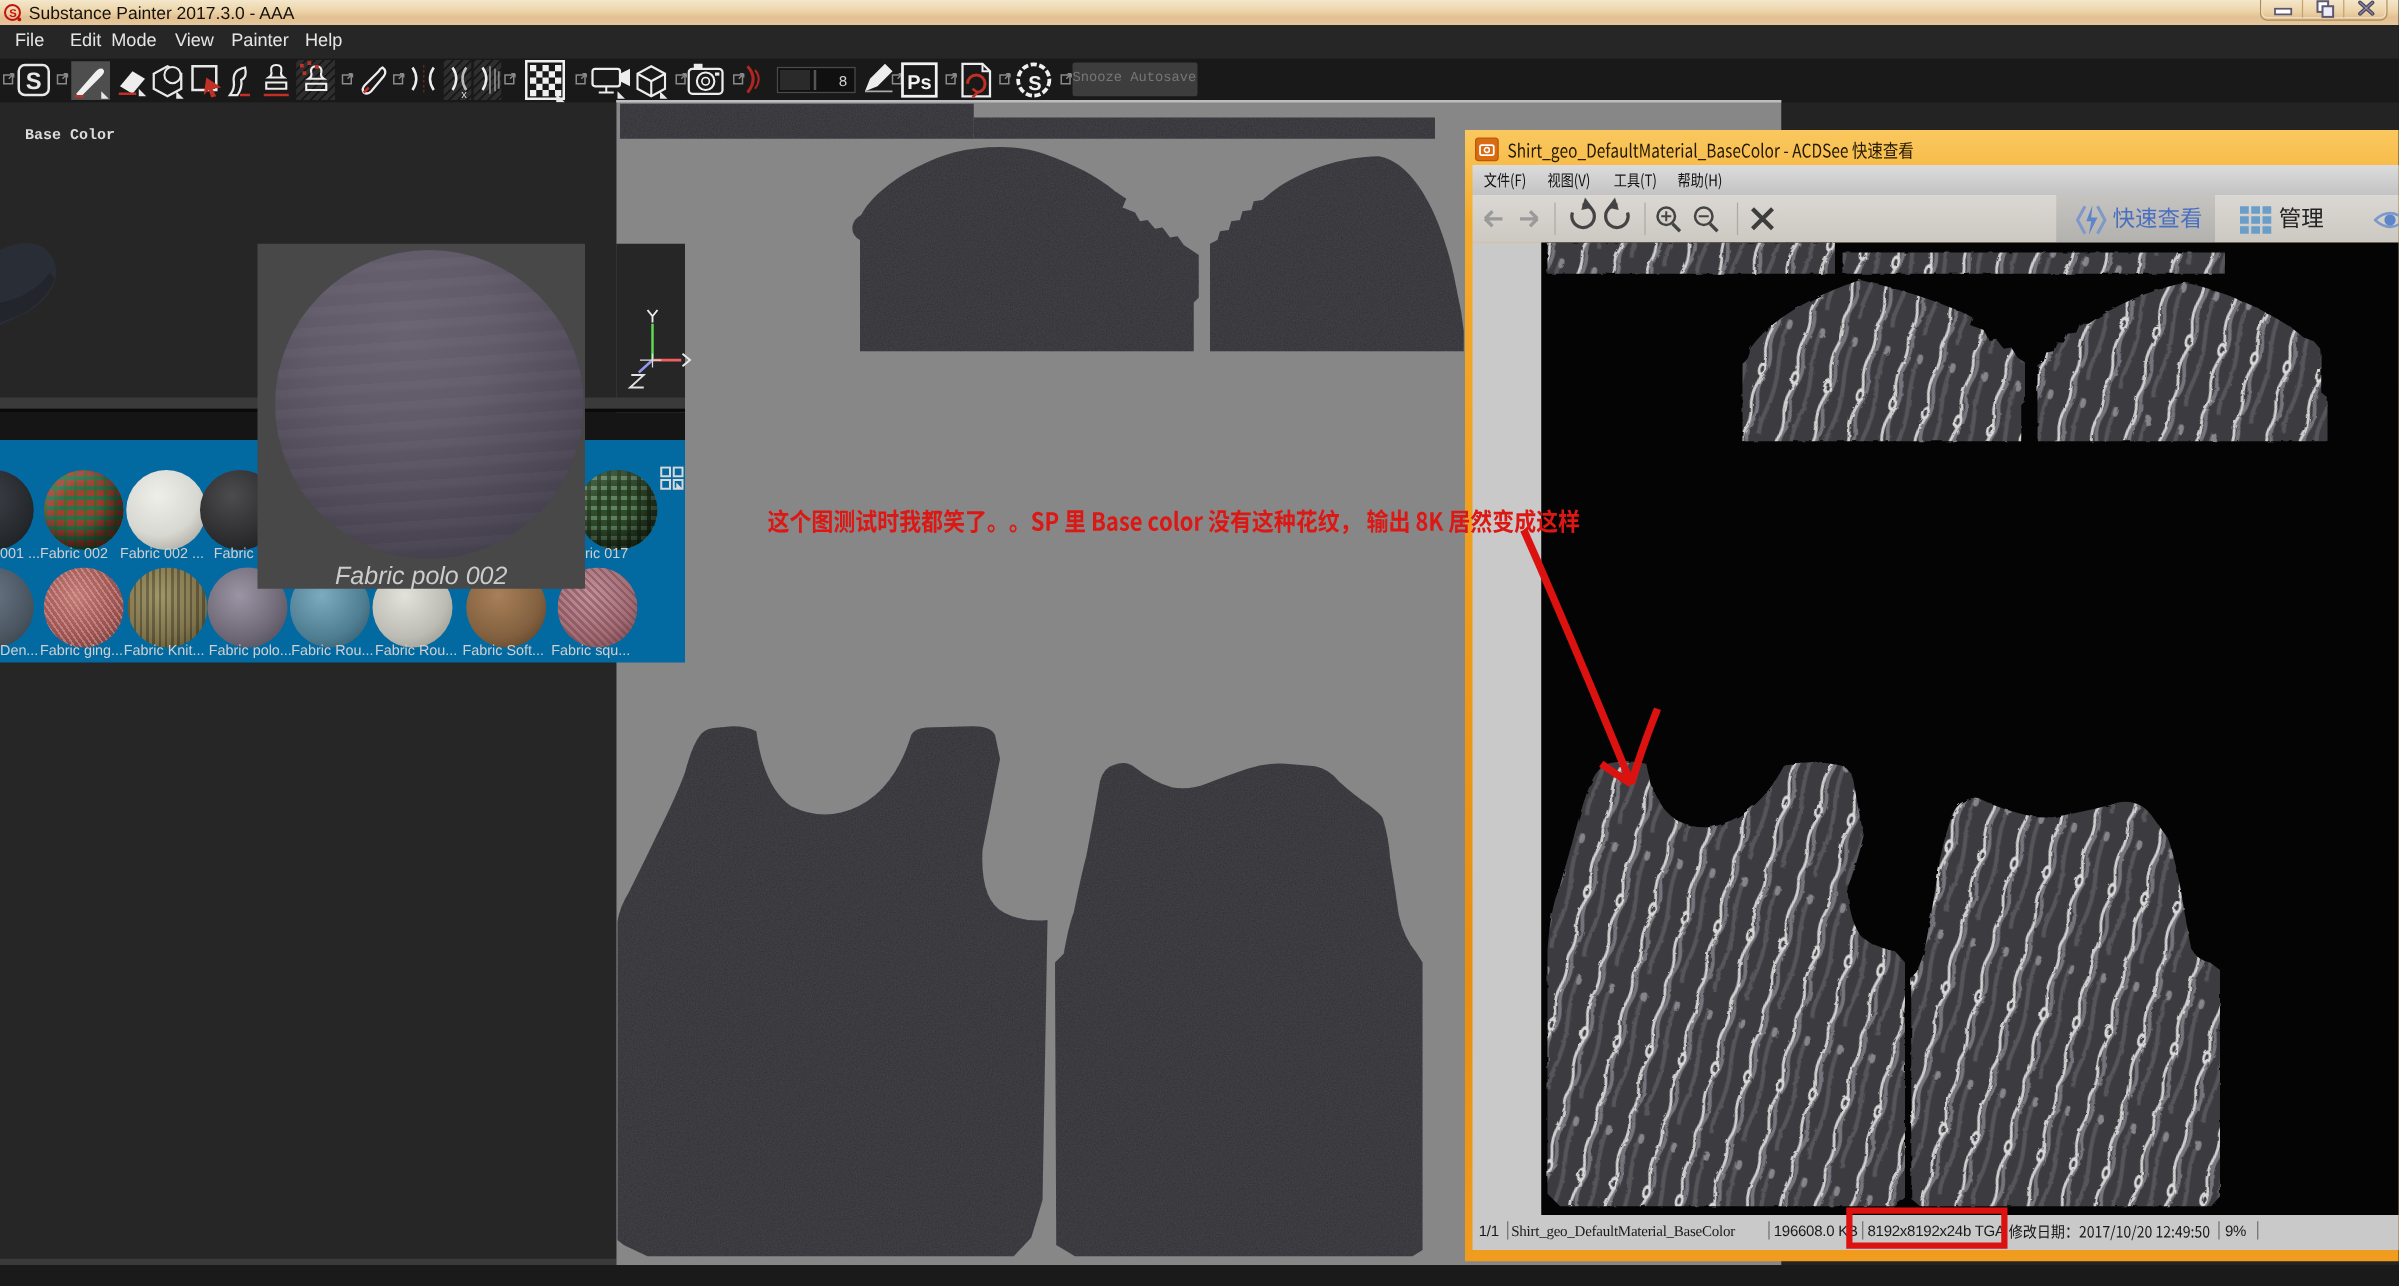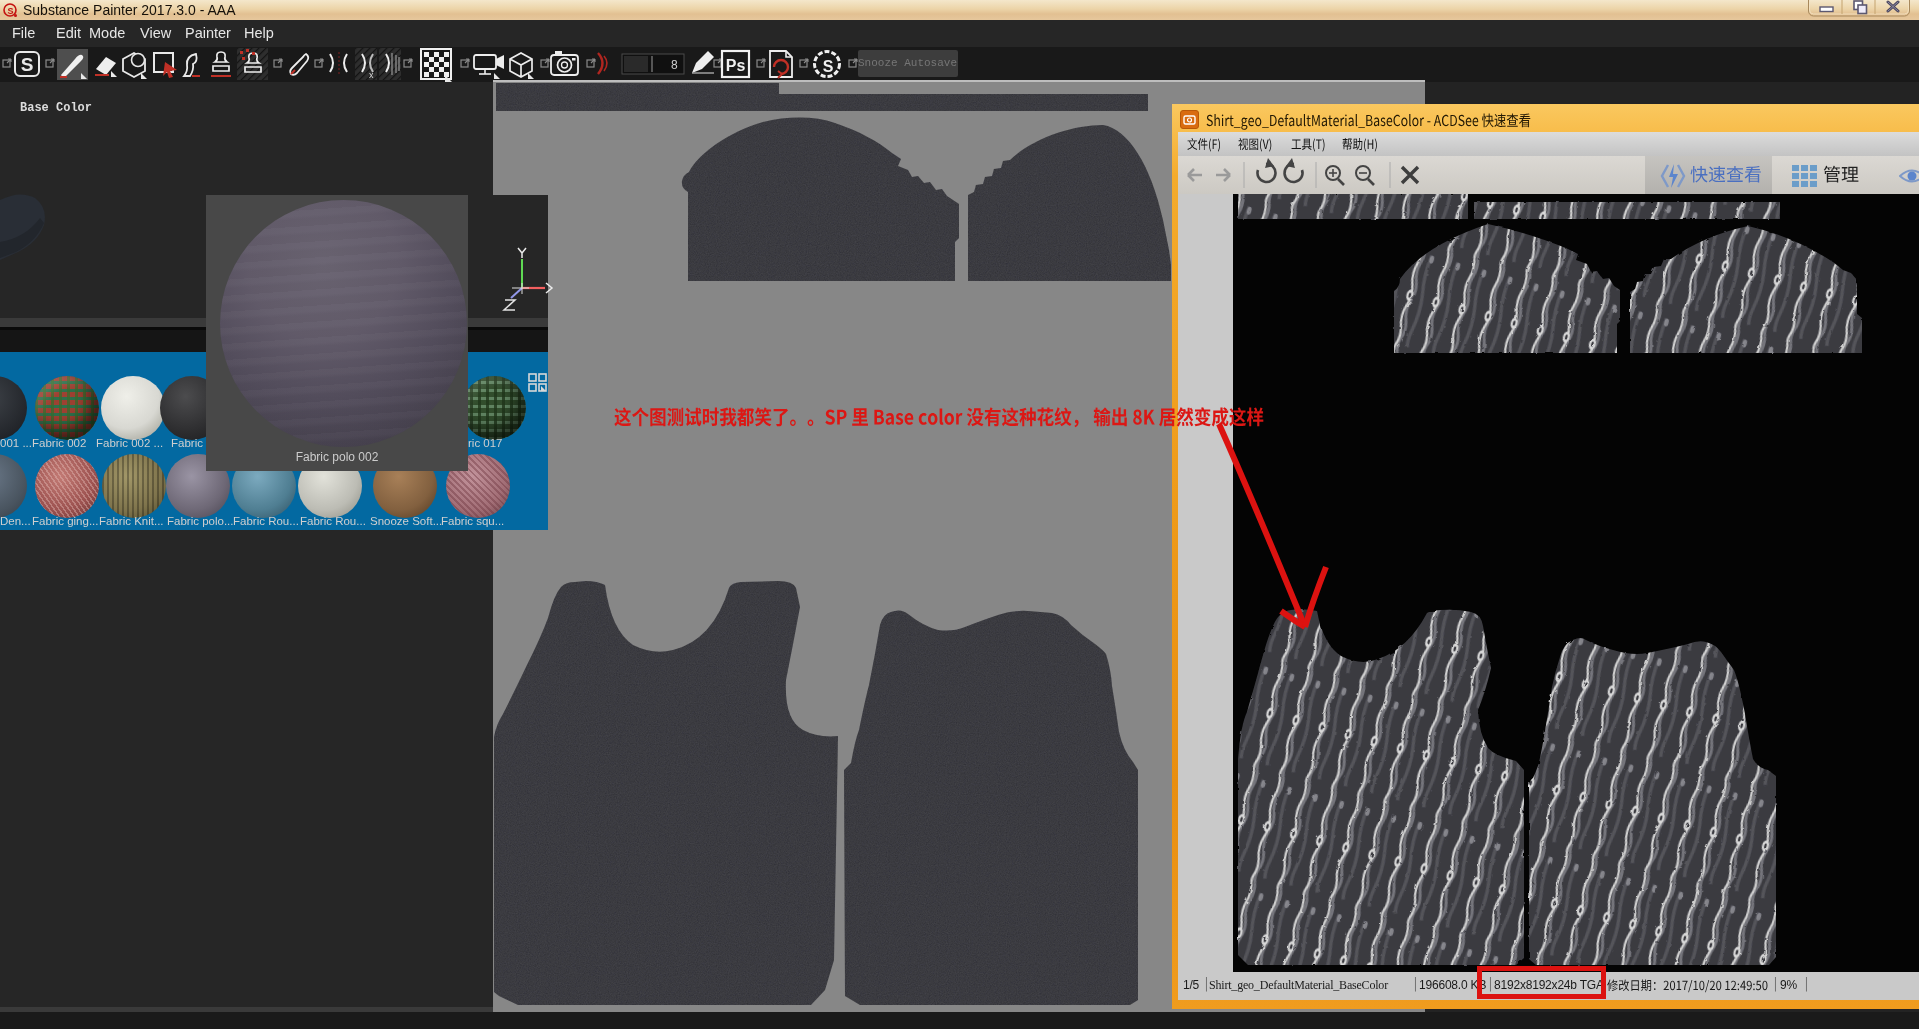--- a/index.html
+++ b/index.html
@@ -264,40 +264,40 @@
 <div class="abs" style="left:232px;top:102px;width:64px;height:64px;border-radius:50%;background:radial-gradient(circle at 40% 35%,#7caabf,#4f7e92 60%,#2c4c5c);"></div>
 <div class="abs" style="left:298px;top:102px;width:64px;height:64px;border-radius:50%;background:radial-gradient(circle at 40% 35%,#e2e2da,#bcbcb4 60%,#88887e);"></div>
 <div class="abs" style="left:373px;top:102px;width:64px;height:64px;border-radius:50%;background:radial-gradient(circle at 40% 35%,#a88058,#82603f 60%,#4e351d);"></div>
 <div class="abs" style="left:446px;top:102px;width:64px;height:64px;border-radius:50%;background:repeating-linear-gradient(45deg,rgba(105,48,58,.38) 0 2px,rgba(0,0,0,0) 2px 4.5px),radial-gradient(circle at 40% 35%,#c2939b,#a26e76 60%,#6a4248);"></div>
 <span class="abs" style="left:0px;top:163px;">Den...</span>
 <span class="abs" style="left:32px;top:163px;">Fabric ging...</span>
 <span class="abs" style="left:99px;top:163px;">Fabric Knit...</span>
 <span class="abs" style="left:167px;top:163px;">Fabric polo...</span>
 <span class="abs" style="left:233px;top:163px;">Fabric Rou...</span>
 <span class="abs" style="left:300px;top:163px;">Fabric Rou...</span>
-<span class="abs" style="left:370px;top:163px;">Snooze Soft...</span>
+<span class="abs" style="left:370px;top:163px;">Fabric Soft...</span>
 <span class="abs" style="left:441px;top:163px;">Fabric squ...</span>
 
 <svg width="20" height="20" viewBox="0 0 20 20" style="position:absolute;left:528px;top:21px;">
       <g fill="none" stroke="#d8d8d8" stroke-width="1.6">
         <rect x="1" y="1" width="7" height="7"></rect>
         <rect x="11" y="1" width="7" height="7"></rect>
         <rect x="1" y="11" width="7" height="7"></rect>
         <rect x="11" y="11" width="7" height="7"></rect>
       </g>
       <path d="M13,13 L18,18 L13,18 Z" fill="#d8d8d8"></path>
     </svg>
 </div>
 
 <div class="abs" style="left:0;top:1007px;width:493px;height:5px;background:#3a3a3a;"></div>
 <div class="abs" style="left:0;top:1012px;width:1919px;height:17px;background:#1a1a1a;"></div>
 
 <div class="abs" style="left:206px;top:195px;width:262px;height:276px;background:#484848;">
 <div class="abs" style="left:14px;top:5px;width:247px;height:247px;border-radius:50%;background:repeating-linear-gradient(176deg,rgba(255,255,255,0.016) 0 5px,rgba(0,0,0,0.022) 9px 16px),radial-gradient(circle at 42% 26%,#6a6472 0%,#635c6b 32%,#544e5d 58%,#47424f 80%,#3d3945 100%);"></div>
-<div class="abs" style="left:0;top:255px;width:262px;text-align:center;font-size:12px;color:#cccccc;">Fabric polo 002</div>
+<div class="abs" style="left:0;top:255px;width:262px;text-align:center;font-size:20px;color:#cccccc;font-style:italic;">Fabric polo 002</div>
 </div>
 
 <div class="abs" style="left:1172px;top:104px;width:747px;height:905px;background:linear-gradient(180deg,#fac85f 0%,#f4ab2c 8%,#ee9a19 45%,#e88e10 75%,#f09c1e 100%);" id="acdsee">
 
 <div class="abs" style="left:6px;top:4px;width:741px;height:24px;">
 <div class="abs" style="left:2px;top:2px;width:17px;height:17px;background:#d96c10;border-radius:3px;border:1px solid #b85808;">
 <svg width="17" height="17" viewBox="0 0 17 17">
           <rect x="3" y="5" width="11" height="8" rx="1.5" fill="none" stroke="#fff" stroke-width="1.4"></rect>
           <circle cx="8.5" cy="9" r="2" fill="none" stroke="#fff" stroke-width="1.2"></circle>
         </svg>
@@ -405,21 +405,21 @@
 <path d="M161,159 L161,97 Q167,93 167,85 Q190,52 255,30 Q300,40 335,55 L345,60 L343,66 L354,70 L358,78 L364,77 L370,85 L376,84 L381,92 L387,96 L387,127 L384,130 L384,159 Z"></path>
 <path d="M397,159 L397,98 L402,95 L404,88 L410,87 L412,80 L418,80 L421,73 L428,72 L431,65 L438,65 Q470,42 515,32 Q560,42 600,68 L610,76 L618,79 L624,86 L624,120 L629,124 L629,159 Z"></path>
 <path d="M5,761 L5,565 Q8,530 14,518 Q22,490 27,472 Q34,445 40,432 Q46,417 58,416 Q70,414 84,417 Q90,450 108,462 Q128,472 145,465 Q175,455 194,419 L198,417 Q220,414 238,418 Q248,420 250,432 Q253,450 258,474 Q252,500 245,516 Q246,540 255,554 Q262,562 283,567 L291,576 L291,764 L283,771 L15,771 Z"></path>
 <path d="M303,771 L296,765 L296,590 Q298,585 300,584 Q304,575 306,569 Q310,550 313,531 Q316,512 319,493 Q322,478 327,463 Q330,450 340,446 Q348,442 353,446 Q365,452 380,456 Q400,462 414,459 Q440,454 455,450 Q465,446 473,448 Q482,450 488,458 Q495,468 501,476 Q506,488 512,520 Q516,545 520,565 Q525,574 535,576 L543,582 L543,763 L536,771 Z"></path>
 </g>
 </svg>
 </div>
 </div>
 
 <div class="abs" style="left:6px;top:868px;width:741px;height:28px;background:#c9c9c9;font-size:12px;color:#1a1a1a;letter-spacing:-0.2px;white-space:nowrap;overflow:hidden;">
-<span class="abs" style="left:5px;top:6px;">1/5</span>
+<span class="abs" style="left:5px;top:6px;">1/1</span>
 <span class="abs" style="left:25px;top:5px;color:#666;">│</span>
 <span class="abs" style="left:31px;top:6px;font-family:Liberation Serif, serif;">Shirt_geo_DefaultMaterial_BaseColor</span>
 <span class="abs" style="left:234px;top:5px;color:#666;">│</span>
 <span class="abs" style="left:241px;top:6px;">196608.0 KB</span>
 <span class="abs" style="left:309px;top:5px;color:#666;">│</span>
 <span class="abs" style="left:316px;top:6px;">8192x8192x24b TGA</span>
 <span class="abs" style="left:423px;top:5px;color:#666;">│</span>
 <svg class="abs" style="left:429px;top:0;overflow:visible" width="170" height="28">
         <g transform="translate(0,18) scale(0.8986,1)">
           <path d="M8.7 -4.8C8.1 -4.2 6.8 -3.6 5.7 -3.2C5.9 -3.1 6.1 -2.9 6.2 -2.7C7.4 -3.1 8.7 -3.7 9.4 -4.5ZM9.9 -3.6C9.1 -2.7 7.4 -2 5.8 -1.6C6 -1.5 6.2 -1.2 6.3 -1C8 -1.5 9.7 -2.2 10.6 -3.3ZM11.1 -2.2C10 -1 7.7 -0.2 5.2 0.2C5.4 0.4 5.6 0.7 5.7 1C8.3 0.5 10.7 -0.4 11.9 -1.9ZM3.8 -7V-1H4.6V-7ZM6.9 -8.3H10.4C10 -7.7 9.4 -7.1 8.7 -6.6C7.9 -7.1 7.3 -7.7 6.9 -8.3ZM7.1 -10.5C6.5 -9.2 5.6 -7.9 4.6 -7C4.8 -6.9 5.2 -6.6 5.4 -6.5C5.7 -6.8 6.1 -7.2 6.5 -7.7C6.8 -7.2 7.3 -6.7 7.9 -6.2C6.9 -5.7 5.8 -5.3 4.6 -5.1C4.8 -4.9 5 -4.6 5.1 -4.4C6.3 -4.6 7.6 -5.1 8.6 -5.7C9.5 -5.2 10.5 -4.7 11.6 -4.5C11.7 -4.7 12 -5 12.2 -5.2C11.1 -5.4 10.2 -5.7 9.4 -6.2C10.3 -6.9 11.1 -7.8 11.6 -8.9L11.1 -9.2L10.9 -9.1H7.4C7.6 -9.5 7.8 -9.9 7.9 -10.3ZM2.9 -10.4C2.3 -8.5 1.3 -6.6 0.2 -5.3C0.4 -5.1 0.7 -4.6 0.7 -4.4C1.2 -4.9 1.5 -5.4 1.9 -6V1H2.8V-7.7C3.2 -8.5 3.5 -9.3 3.8 -10.2Z M20 -7.3H22.6C22.3 -5.7 21.9 -4.3 21.3 -3.1C20.7 -4.3 20.3 -5.7 20 -7.2ZM13.4 -9.6V-8.7H17V-6.1H13.6V-1.3C13.6 -0.8 13.4 -0.7 13.2 -0.6C13.4 -0.3 13.5 0.1 13.6 0.4C13.9 0.2 14.3 -0.1 18 -1.5C17.9 -1.7 17.9 -2.1 17.9 -2.4L14.6 -1.2V-5.1H17.9L17.8 -5.1C18 -4.9 18.4 -4.5 18.5 -4.4C18.9 -4.8 19.1 -5.3 19.4 -5.9C19.8 -4.5 20.2 -3.3 20.8 -2.3C20 -1.2 19 -0.4 17.7 0.2C17.9 0.4 18.2 0.8 18.3 1.1C19.5 0.4 20.5 -0.4 21.3 -1.4C22 -0.4 22.9 0.4 23.9 0.9C24.1 0.7 24.4 0.3 24.6 0.2C23.5 -0.4 22.6 -1.2 21.9 -2.2C22.7 -3.6 23.2 -5.2 23.6 -7.3H24.4V-8.2H20.3C20.5 -8.9 20.7 -9.6 20.9 -10.3L19.9 -10.5C19.6 -8.5 18.9 -6.5 17.9 -5.2V-9.6Z M28.2 -4.4H34.4V-0.9H28.2ZM28.2 -5.3V-8.7H34.4V-5.3ZM27.2 -9.7V0.9H28.2V0.1H34.4V0.8H35.4V-9.7Z M39.7 -1.8C39.4 -1 38.7 -0.1 38 0.5C38.2 0.6 38.6 0.9 38.8 1C39.4 0.4 40.2 -0.6 40.6 -1.5ZM41.5 -1.4C42 -0.8 42.6 0 42.8 0.5L43.6 0.1C43.3 -0.4 42.7 -1.2 42.2 -1.8ZM48.2 -9V-7H45.6V-9ZM44.8 -9.9V-5.3C44.8 -3.5 44.6 -1.2 43.6 0.5C43.8 0.6 44.2 0.9 44.4 1.1C45.1 -0.1 45.4 -1.7 45.5 -3.2H48.2V-0.2C48.2 -0 48.1 0 47.9 0.1C47.8 0.1 47.1 0.1 46.5 0C46.6 0.3 46.7 0.7 46.8 1C47.7 1 48.3 0.9 48.6 0.8C49 0.6 49.1 0.3 49.1 -0.2V-9.9ZM48.2 -6.2V-4.1H45.6C45.6 -4.5 45.6 -5 45.6 -5.3V-6.2ZM42.3 -10.4V-8.8H40.1V-10.4H39.2V-8.8H38.1V-8H39.2V-2.9H38V-2.1H44.1V-2.9H43.2V-8H44.1V-8.8H43.2V-10.4ZM40.1 -8H42.3V-6.9H40.1ZM40.1 -6.1H42.3V-4.9H40.1ZM40.1 -4.2H42.3V-2.9H40.1Z M53.1 -6.1C53.6 -6.1 54.1 -6.4 54.1 -7C54.1 -7.6 53.6 -8 53.1 -8C52.6 -8 52.2 -7.6 52.2 -7C52.2 -6.4 52.6 -6.1 53.1 -6.1ZM53.1 0.1C53.6 0.1 54.1 -0.3 54.1 -0.9C54.1 -1.5 53.6 -1.8 53.1 -1.8C52.6 -1.8 52.2 -1.5 52.2 -0.9C52.2 -0.3 52.6 0.1 53.1 0.1Z M63 0H68.8V-1H66.3C65.8 -1 65.2 -0.9 64.8 -0.9C66.9 -2.9 68.4 -4.8 68.4 -6.6C68.4 -8.3 67.3 -9.3 65.7 -9.3C64.5 -9.3 63.7 -8.8 63 -8L63.7 -7.3C64.2 -8 64.8 -8.4 65.6 -8.4C66.7 -8.4 67.2 -7.6 67.2 -6.6C67.2 -5 65.9 -3.2 63 -0.7Z M72.9 0.2C74.7 0.2 75.8 -1.4 75.8 -4.6C75.8 -7.8 74.7 -9.3 72.9 -9.3C71.2 -9.3 70.1 -7.8 70.1 -4.6C70.1 -1.4 71.2 0.2 72.9 0.2ZM72.9 -0.8C71.9 -0.8 71.2 -1.9 71.2 -4.6C71.2 -7.3 71.9 -8.4 72.9 -8.4C74 -8.4 74.7 -7.3 74.7 -4.6C74.7 -1.9 74 -0.8 72.9 -0.8Z M77.5 0H82.5V-1H80.7V-9.2H79.8C79.3 -8.9 78.7 -8.7 77.9 -8.5V-7.8H79.5V-1H77.5Z M85.8 0H87C87.1 -3.6 87.5 -5.7 89.7 -8.5V-9.2H83.9V-8.2H88.4C86.6 -5.7 86 -3.5 85.8 0Z M90.4 2.2H91.2L95 -9.9H94.1Z M96.2 0H101.3V-1H99.4V-9.2H98.6C98.1 -8.9 97.5 -8.7 96.7 -8.5V-7.8H98.3V-1H96.2Z M105.6 0.2C107.3 0.2 108.4 -1.4 108.4 -4.6C108.4 -7.8 107.3 -9.3 105.6 -9.3C103.8 -9.3 102.7 -7.8 102.7 -4.6C102.7 -1.4 103.8 0.2 105.6 0.2ZM105.6 -0.8C104.5 -0.8 103.8 -1.9 103.8 -4.6C103.8 -7.3 104.5 -8.4 105.6 -8.4C106.6 -8.4 107.3 -7.3 107.3 -4.6C107.3 -1.9 106.6 -0.8 105.6 -0.8Z M109.2 2.2H110L113.7 -9.9H112.9Z M114.5 0H120.2V-1H117.7C117.2 -1 116.7 -0.9 116.2 -0.9C118.4 -2.9 119.8 -4.8 119.8 -6.6C119.8 -8.3 118.8 -9.3 117.1 -9.3C116 -9.3 115.2 -8.8 114.4 -8L115.1 -7.3C115.6 -8 116.2 -8.4 117 -8.4C118.1 -8.4 118.7 -7.6 118.7 -6.6C118.7 -5 117.4 -3.2 114.5 -0.7Z M124.3 0.2C126.1 0.2 127.2 -1.4 127.2 -4.6C127.2 -7.8 126.1 -9.3 124.3 -9.3C122.6 -9.3 121.5 -7.8 121.5 -4.6C121.5 -1.4 122.6 0.2 124.3 0.2ZM124.3 -0.8C123.3 -0.8 122.6 -1.9 122.6 -4.6C122.6 -7.3 123.3 -8.4 124.3 -8.4C125.4 -8.4 126.1 -7.3 126.1 -4.6C126.1 -1.9 125.4 -0.8 124.3 -0.8Z M131.7 0H136.7V-1H134.9V-9.2H134C133.5 -8.9 132.9 -8.7 132.1 -8.5V-7.8H133.8V-1H131.7Z M138.1 0H143.9V-1H141.3C140.9 -1 140.3 -0.9 139.8 -0.9C142 -2.9 143.4 -4.8 143.4 -6.6C143.4 -8.3 142.4 -9.3 140.7 -9.3C139.6 -9.3 138.8 -8.8 138 -8L138.7 -7.3C139.2 -8 139.9 -8.4 140.6 -8.4C141.7 -8.4 142.3 -7.6 142.3 -6.6C142.3 -5 141 -3.2 138.1 -0.7Z M146.2 -4.9C146.7 -4.9 147 -5.2 147 -5.8C147 -6.3 146.7 -6.6 146.2 -6.6C145.8 -6.6 145.4 -6.3 145.4 -5.8C145.4 -5.2 145.8 -4.9 146.2 -4.9ZM146.2 0.2C146.7 0.2 147 -0.2 147 -0.7C147 -1.2 146.7 -1.6 146.2 -1.6C145.8 -1.6 145.4 -1.2 145.4 -0.7C145.4 -0.2 145.8 0.2 146.2 0.2Z M152.2 0H153.3V-2.5H154.5V-3.4H153.3V-9.2H152L148.2 -3.3V-2.5H152.2ZM152.2 -3.4H149.4L151.5 -6.6C151.7 -7 152 -7.5 152.2 -7.9H152.3C152.2 -7.5 152.2 -6.7 152.2 -6.2Z M157.8 0.2C159.5 0.2 161.2 -1.3 161.2 -5C161.2 -7.9 159.8 -9.3 158.1 -9.3C156.6 -9.3 155.4 -8.1 155.4 -6.4C155.4 -4.5 156.4 -3.5 158 -3.5C158.7 -3.5 159.5 -3.9 160.1 -4.6C160 -1.8 159 -0.8 157.8 -0.8C157.2 -0.8 156.6 -1.1 156.2 -1.5L155.6 -0.8C156.1 -0.2 156.8 0.2 157.8 0.2ZM160.1 -5.6C159.5 -4.7 158.8 -4.3 158.2 -4.3C157.1 -4.3 156.5 -5.1 156.5 -6.4C156.5 -7.6 157.2 -8.4 158.1 -8.4C159.2 -8.4 159.9 -7.4 160.1 -5.6Z M163.6 -4.9C164 -4.9 164.4 -5.2 164.4 -5.8C164.4 -6.3 164 -6.6 163.6 -6.6C163.1 -6.6 162.7 -6.3 162.7 -5.8C162.7 -5.2 163.1 -4.9 163.6 -4.9ZM163.6 0.2C164 0.2 164.4 -0.2 164.4 -0.7C164.4 -1.2 164 -1.6 163.6 -1.6C163.1 -1.6 162.7 -1.2 162.7 -0.7C162.7 -0.2 163.1 0.2 163.6 0.2Z M168.6 0.2C170.1 0.2 171.6 -1 171.6 -3C171.6 -5 170.3 -5.9 168.8 -5.9C168.3 -5.9 167.9 -5.8 167.4 -5.5L167.7 -8.2H171.1V-9.2H166.7L166.4 -4.9L167 -4.5C167.5 -4.9 167.9 -5 168.5 -5C169.7 -5 170.4 -4.3 170.4 -3C170.4 -1.6 169.6 -0.8 168.5 -0.8C167.4 -0.8 166.7 -1.3 166.2 -1.8L165.6 -1.1C166.3 -0.4 167.1 0.2 168.6 0.2Z M175.7 0.2C177.5 0.2 178.6 -1.4 178.6 -4.6C178.6 -7.8 177.5 -9.3 175.7 -9.3C174 -9.3 172.9 -7.8 172.9 -4.6C172.9 -1.4 174 0.2 175.7 0.2ZM175.7 -0.8C174.7 -0.8 174 -1.9 174 -4.6C174 -7.3 174.7 -8.4 175.7 -8.4C176.8 -8.4 177.5 -7.3 177.5 -4.6C177.5 -1.9 176.8 -0.8 175.7 -0.8Z" fill="#1a1a1a"></path>

